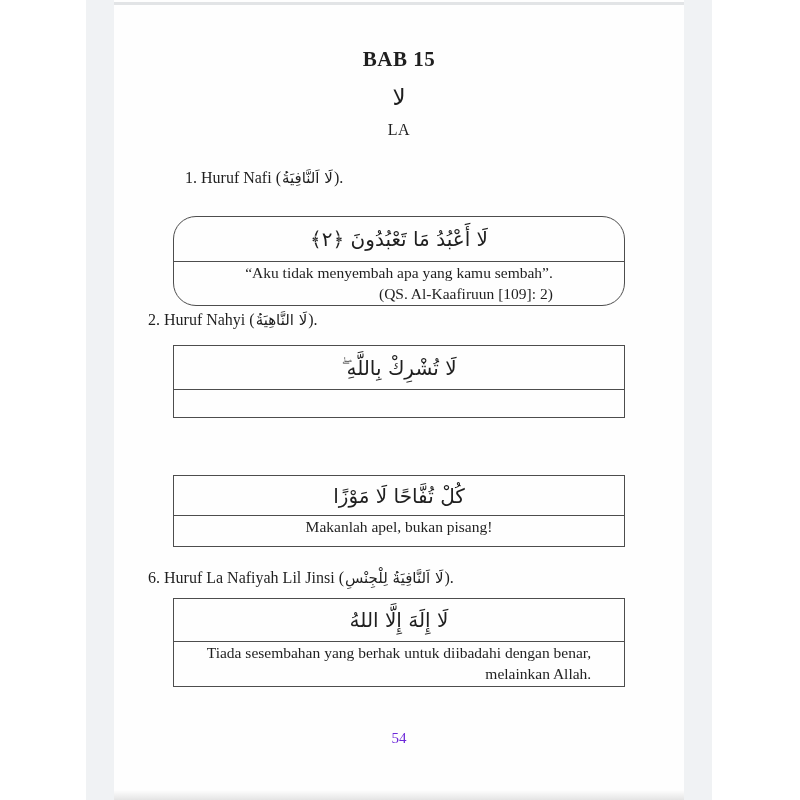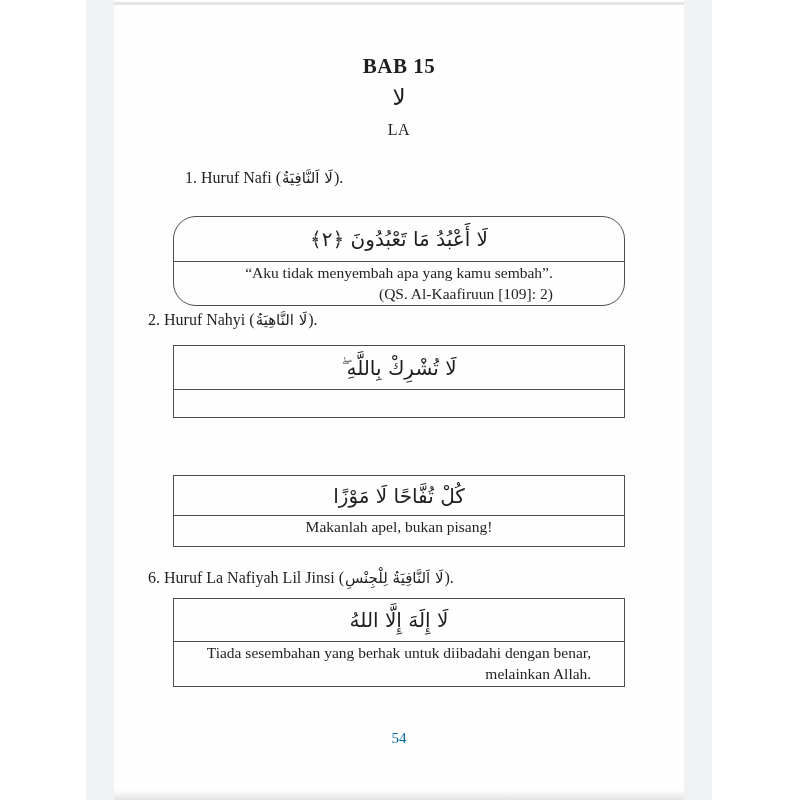--- a/index.html
+++ b/index.html
@@ -45,21 +45,21 @@
   .page::after {
     content: "";
     position: absolute;
     left: 0; bottom: 0;
     width: 100%; height: 10px;
     background: linear-gradient(to bottom, rgba(0,0,0,0), rgba(0,0,0,0.10));
   }
   .centered { text-align: center; width: 100%; position: absolute; left: 0; }
 
   .chapter-title {
-    top: 54px;
+    top: 47px;
     font-size: 21px;
     font-weight: bold;
     letter-spacing: 0.5px;
   }
   .chapter-arabic {
     top: 84px;
     font-size: 23px;
     font-family: "DejaVu Sans", sans-serif;
   }
   .chapter-latin {
@@ -120,21 +120,21 @@
   .box2 { top: 345px; height: 73px; }
   .box2 .ar-cell { height: 43px; }
   .box3 { top: 475px; height: 72px; }
   .box3 .ar-cell { height: 39px; }
   .box4 { top: 598px; height: 89px; }
   .box4 .ar-cell { height: 42px; }
 
   .page-number {
     top: 730px;
     font-size: 15px;
-    color: #0369a1;
+    color: #6d28d9;
   }
 </style>
 </head>
 <body>
 
 <div class="canvas">
   <div class="side-strip left"></div>
   <div class="side-strip right"></div>
 
   <div class="page">

